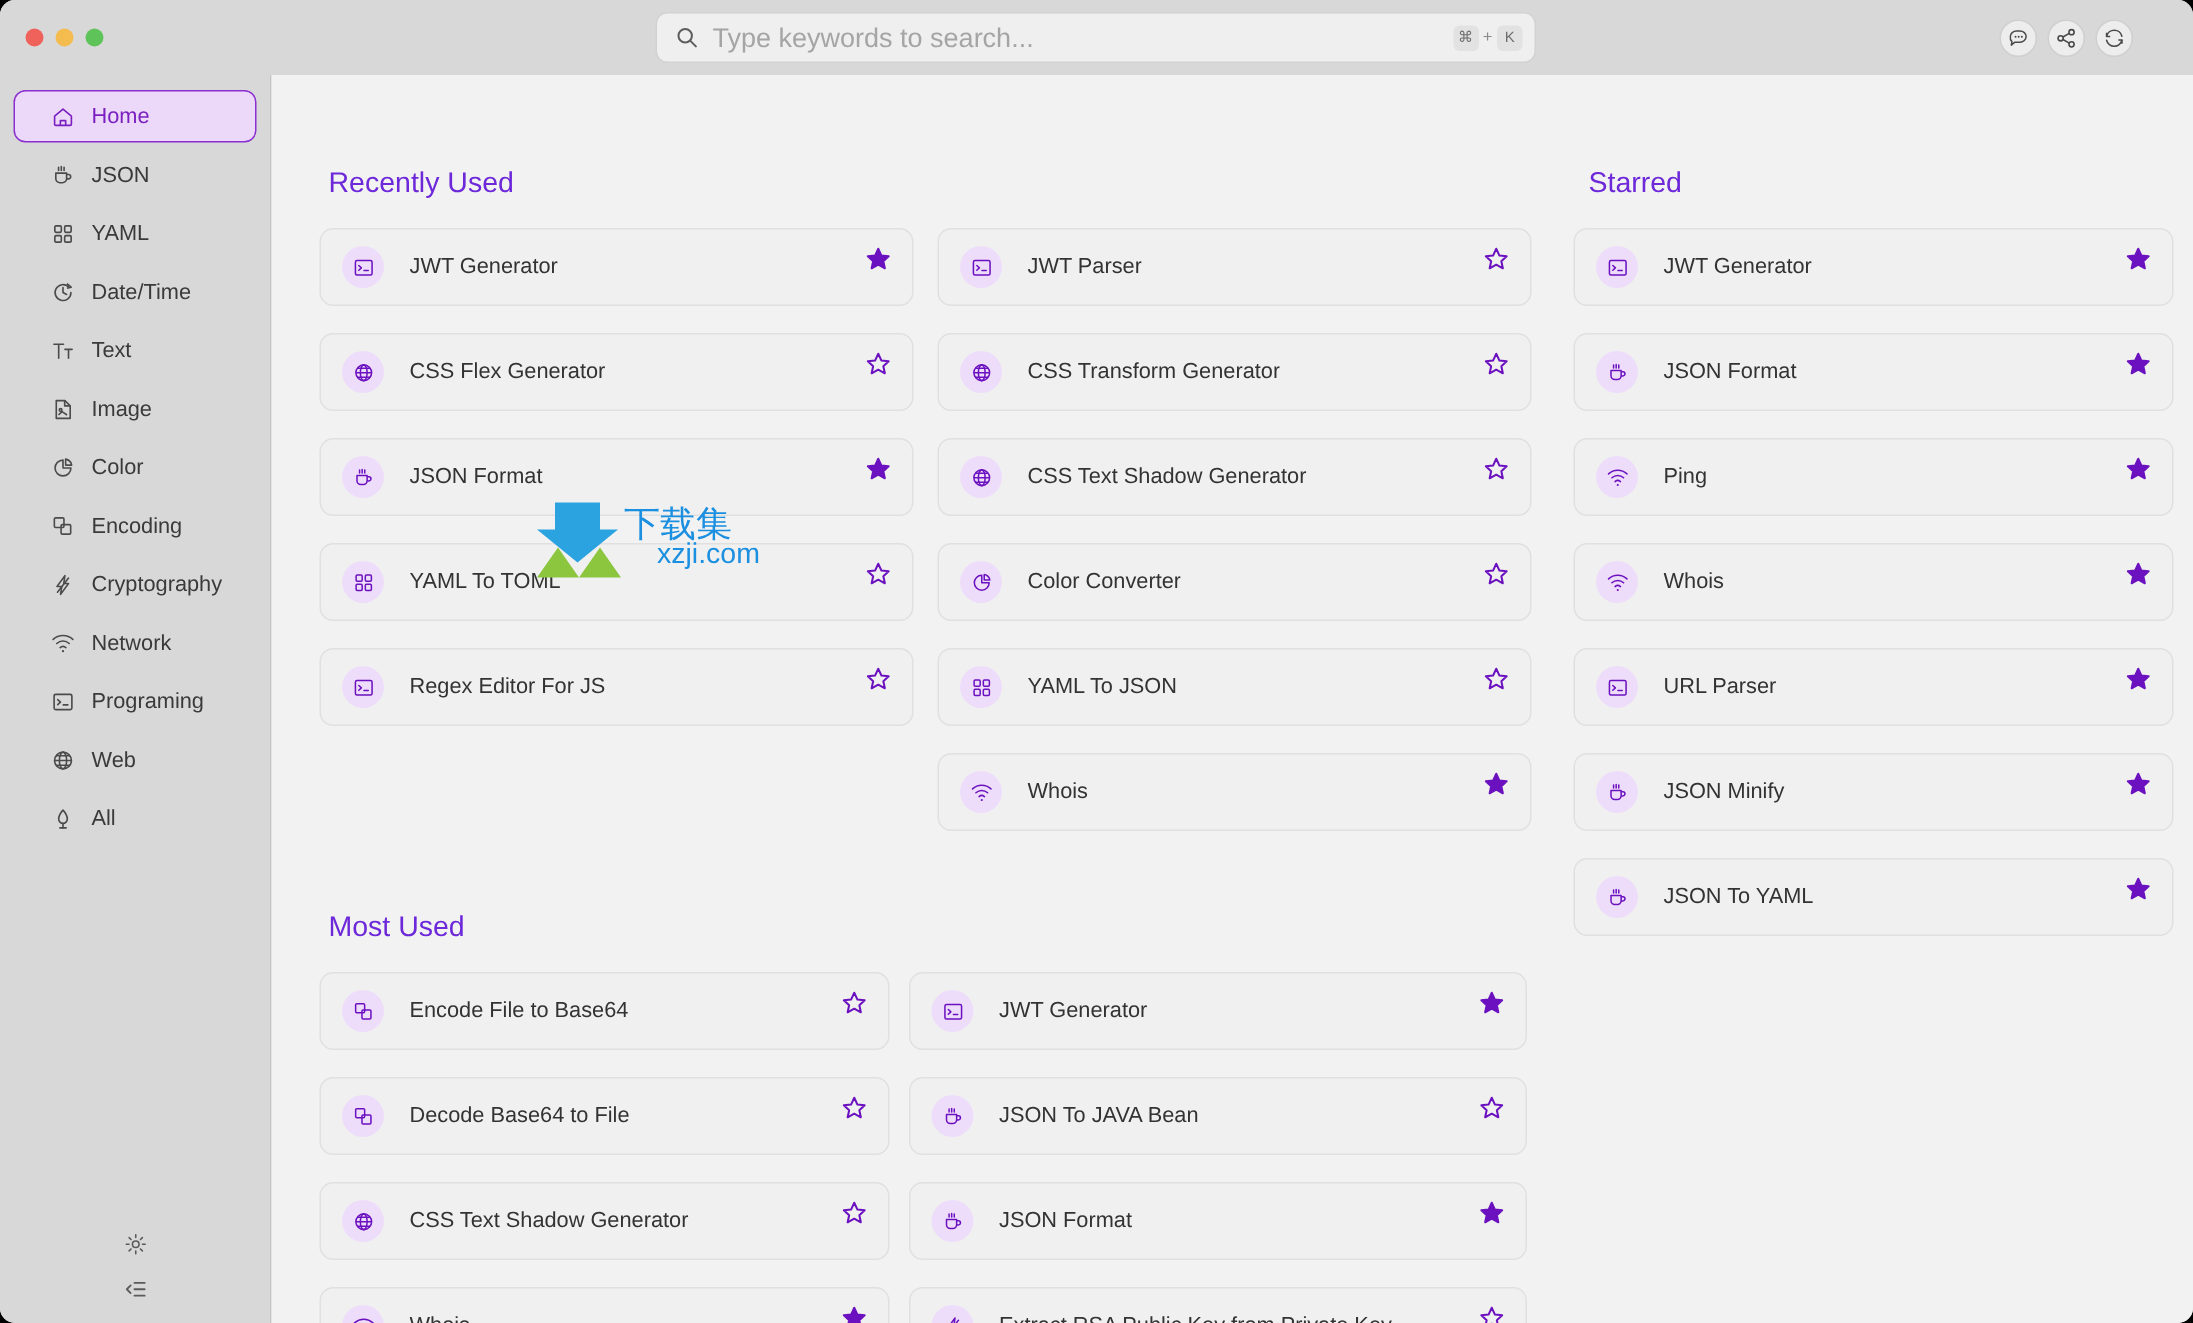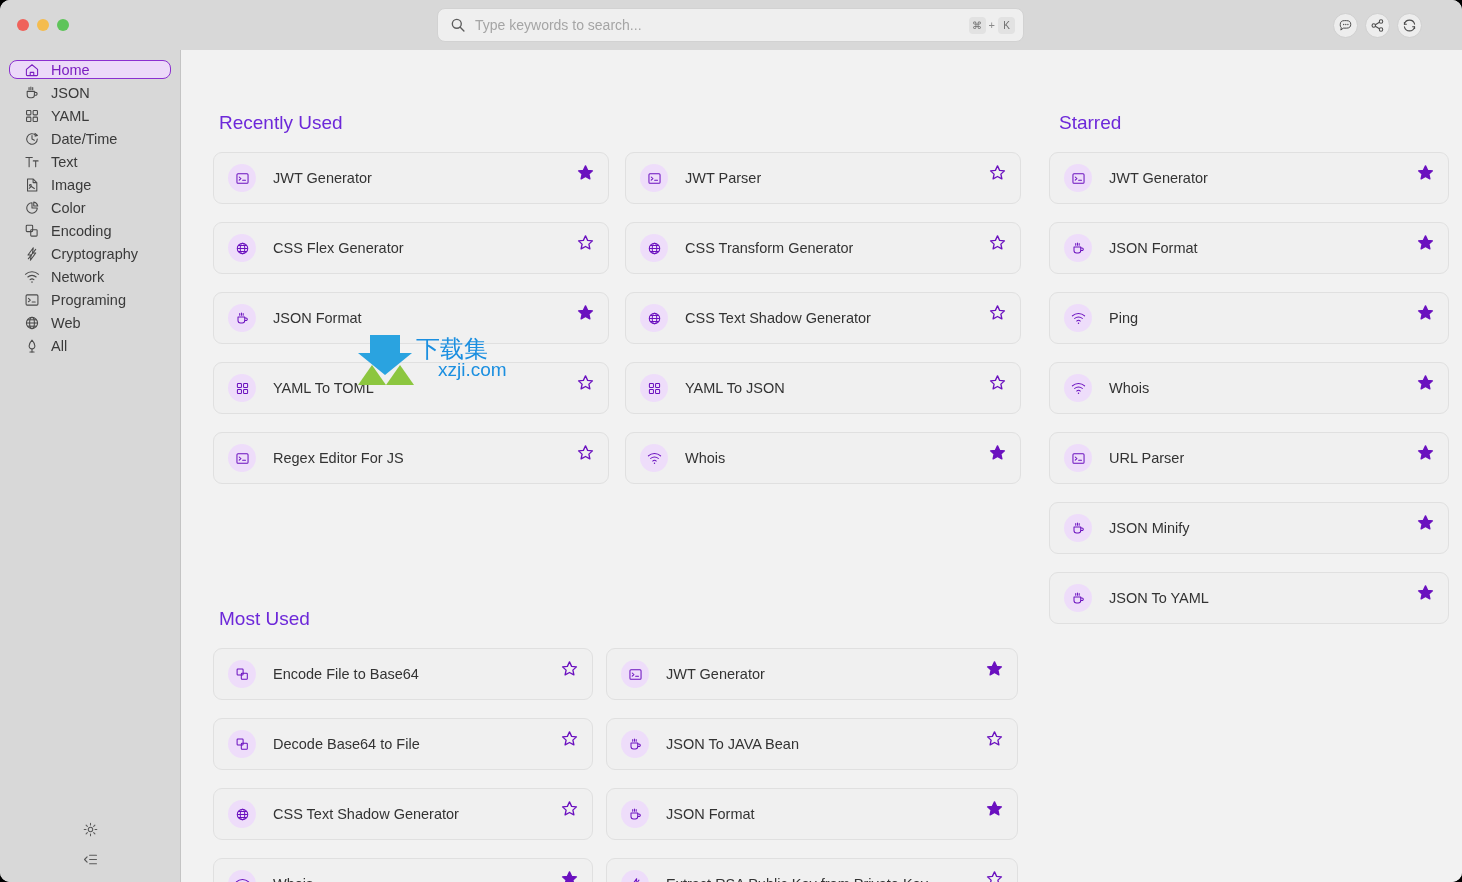--- a/index.html
+++ b/index.html
@@ -37,21 +37,21 @@
     border: 1px solid #d2d2d2;
     border-radius: 8px;
     display: flex; align-items: center;
     padding: 0 8px 0 12px;
   }
   .search-icon { width: 16px; height: 16px; flex: none; margin-right: 9px; }
   .search-input {
     flex: 1 1 auto;
     border: none; outline: none; background: transparent;
     font-family: "Liberation Sans", sans-serif;
-    font-size: 14px; color: #3b3b3b;
+    font-size: 18px; color: #3b3b3b;
   }
   .search-input::placeholder { color: #a5a5a5; }
   .kbd-group { display: flex; align-items: center; gap: 3px; flex: none; }
   .kbd {
     min-width: 17px; height: 17px;
     background: #e2e2e2;
     border-radius: 4px;
     font-size: 10px; color: #6e6e6e;
     display: flex; align-items: center; justify-content: center;
     padding: 0 3px;
@@ -69,22 +69,22 @@
   
   .sidebar {
     position: absolute; left: 0; top: 50px;
     width: 181px; height: 832px;
     background: #d8d8d8;
     border-right: 1px solid #c4c4c4;
   }
   .navlist { padding: 10px 9px 0 9px; }
   .navitem {
     display: flex; align-items: center;
-    height: 19px; border-radius: 8px;
-    padding: 0 14px; margin-bottom: 4px;
+    height: 35px; border-radius: 8px;
+    padding: 0 24px; margin-bottom: 4px;
     cursor: pointer;
     border: 1px solid transparent;
   }
   .navitem .nicon {
     width: 16px; height: 16px; flex: none;
     margin-right: 11px;
     display: flex; align-items: center; justify-content: center;
   }
   .navitem .nlabel { font-size: 14.5px; color: #3a3a3a; white-space: nowrap; }
   .navitem.active {
@@ -488,20 +488,32 @@
             </svg>
           </span>
           <span class="card-label">CSS Text Shadow Generator</span>
           <span class="card-star"><svg viewBox="0 0 24 24" width="17" height="17" fill="none" stroke="#6b11bf" stroke-width="1.9" stroke-linejoin="round">
     <polygon points="12,2.6 15,9 21.8,9.7 16.8,14.3 18.2,21 12,17.6 5.8,21 7.2,14.3 2.2,9.7 9,9"></polygon>
             </svg></span>
         </div>
         <div class="card col-gap">
           <span class="card-icon">
             <svg width="15" height="15" viewBox="0 0 20 20" fill="none" stroke="#6b11bf" stroke-width="1.35">
+              <path d="M10 3.4a6.6 6.6 0 1 0 6.6 6.6H10z" stroke-linejoin="round"></path>
+              <path d="M12.2 2.6a6.2 6.2 0 0 1 5 5h-5z" stroke-linejoin="round"></path>
+            </svg>
+          </span>
+          <span class="card-label">Color Converter</span>
+          <span class="card-star"><svg viewBox="0 0 24 24" width="17" height="17" fill="none" stroke="#6b11bf" stroke-width="1.9" stroke-linejoin="round">
+    <polygon points="12,2.6 15,9 21.8,9.7 16.8,14.3 18.2,21 12,17.6 5.8,21 7.2,14.3 2.2,9.7 9,9"></polygon>
+            </svg></span>
+        </div>
+        <div class="card col-gap">
+          <span class="card-icon">
+            <svg width="15" height="15" viewBox="0 0 20 20" fill="none" stroke="#6b11bf" stroke-width="1.35">
               <rect x="3.2" y="3.2" width="5.4" height="5.4" rx="1"></rect>
               <rect x="11.4" y="3.2" width="5.4" height="5.4" rx="1"></rect>
               <rect x="3.2" y="11.4" width="5.4" height="5.4" rx="1"></rect>
               <rect x="11.4" y="11.4" width="5.4" height="5.4" rx="1"></rect>
             </svg>
           </span>
           <span class="card-label">YAML To JSON</span>
           <span class="card-star"><svg viewBox="0 0 24 24" width="17" height="17" fill="none" stroke="#6b11bf" stroke-width="1.9" stroke-linejoin="round">
     <polygon points="12,2.6 15,9 21.8,9.7 16.8,14.3 18.2,21 12,17.6 5.8,21 7.2,14.3 2.2,9.7 9,9"></polygon>
             </svg></span>

